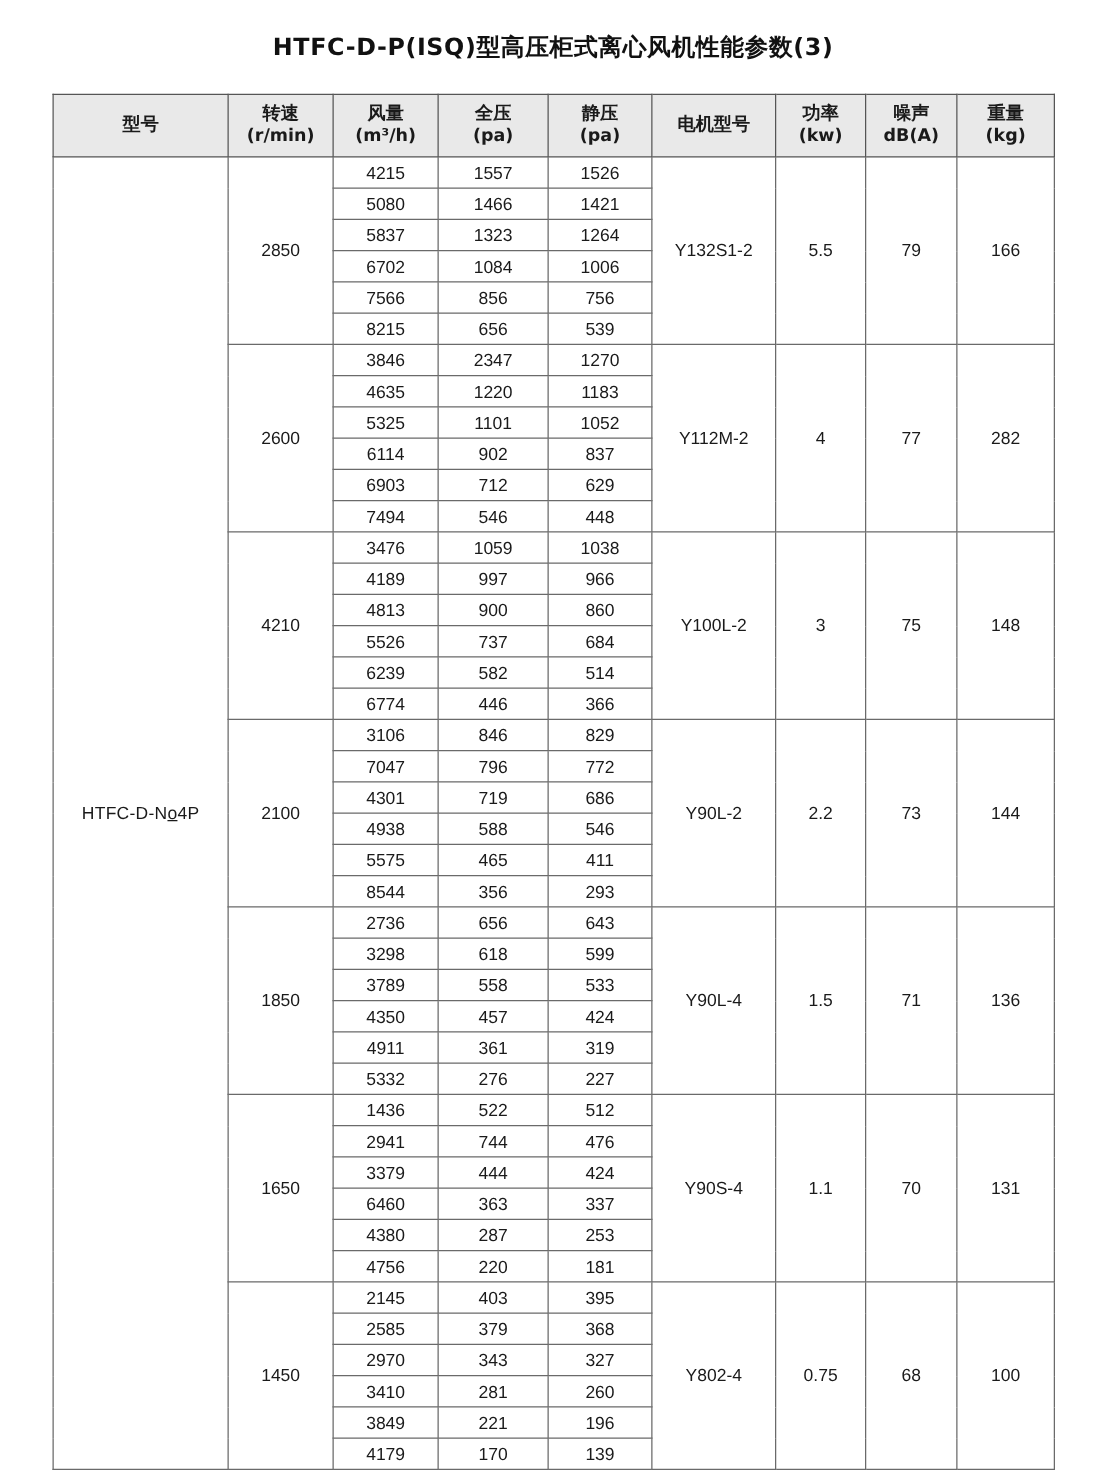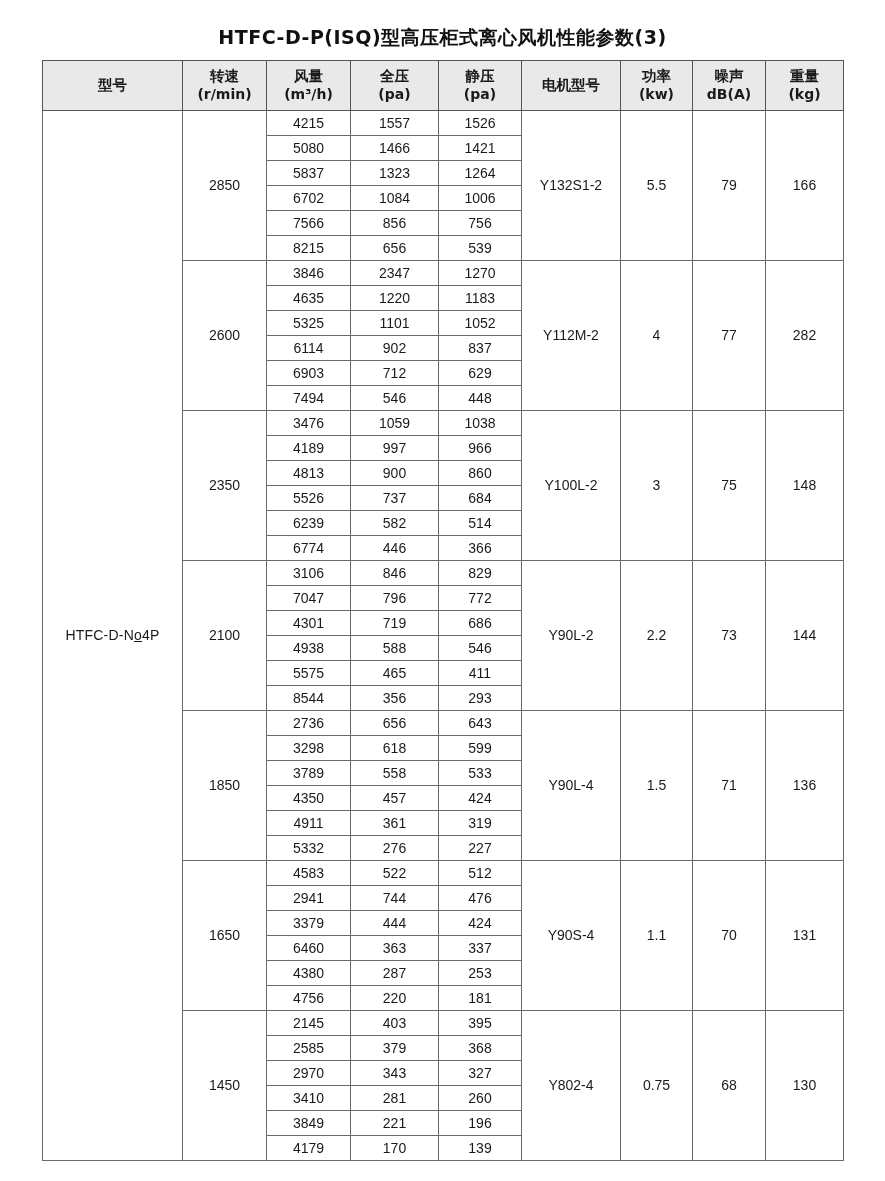--- a/index.html
+++ b/index.html
@@ -20,21 +20,21 @@
     width: 885px;
     height: 1181px;
     padding: 0;
   }
   .doc-title {
     text-align: center;
     font-size: 19px;
     font-weight: bold;
     letter-spacing: 0.5px;
     padding-top: 25px;
-    padding-bottom: 9px;
+    padding-bottom: 24px;
     color: #111;
     font-family: "DejaVu Sans", "Liberation Sans", sans-serif;
   }
   .table-wrap {
     padding: 0 18px 0 42px;
   }
   table.spec {
     border-collapse: collapse;
     width: 801px;
     table-layout: fixed;
@@ -214,21 +214,21 @@
             <td class="num">6903</td>
             <td class="num">712</td>
             <td class="num">629</td>
           </tr>
           <tr>
             <td class="num">7494</td>
             <td class="num">546</td>
             <td class="num">448</td>
           </tr>
           <tr>
-            <td class="speed-cell" rowspan="6">2350</td>
+            <td class="speed-cell" rowspan="6">4210</td>
             <td class="num">3476</td>
             <td class="num">1059</td>
             <td class="num">1038</td>
             <td class="motor-cell" rowspan="6">Y100L-2</td>
             <td class="power-cell" rowspan="6">3</td>
             <td class="noise-cell" rowspan="6">75</td>
             <td class="weight-cell" rowspan="6">148</td>
           </tr>
           <tr>
             <td class="num">4189</td>
@@ -320,21 +320,21 @@
             <td class="num">361</td>
             <td class="num">319</td>
           </tr>
           <tr>
             <td class="num">5332</td>
             <td class="num">276</td>
             <td class="num">227</td>
           </tr>
           <tr>
             <td class="speed-cell" rowspan="6">1650</td>
-            <td class="num">4583</td>
+            <td class="num">1436</td>
             <td class="num">522</td>
             <td class="num">512</td>
             <td class="motor-cell" rowspan="6">Y90S-4</td>
             <td class="power-cell" rowspan="6">1.1</td>
             <td class="noise-cell" rowspan="6">70</td>
             <td class="weight-cell" rowspan="6">131</td>
           </tr>
           <tr>
             <td class="num">2941</td>
             <td class="num">744</td>
@@ -361,21 +361,21 @@
             <td class="num">181</td>
           </tr>
           <tr>
             <td class="speed-cell" rowspan="6">1450</td>
             <td class="num">2145</td>
             <td class="num">403</td>
             <td class="num">395</td>
             <td class="motor-cell" rowspan="6">Y802-4</td>
             <td class="power-cell" rowspan="6">0.75</td>
             <td class="noise-cell" rowspan="6">68</td>
-            <td class="weight-cell" rowspan="6">130</td>
+            <td class="weight-cell" rowspan="6">100</td>
           </tr>
           <tr>
             <td class="num">2585</td>
             <td class="num">379</td>
             <td class="num">368</td>
           </tr>
           <tr>
             <td class="num">2970</td>
             <td class="num">343</td>
             <td class="num">327</td>

